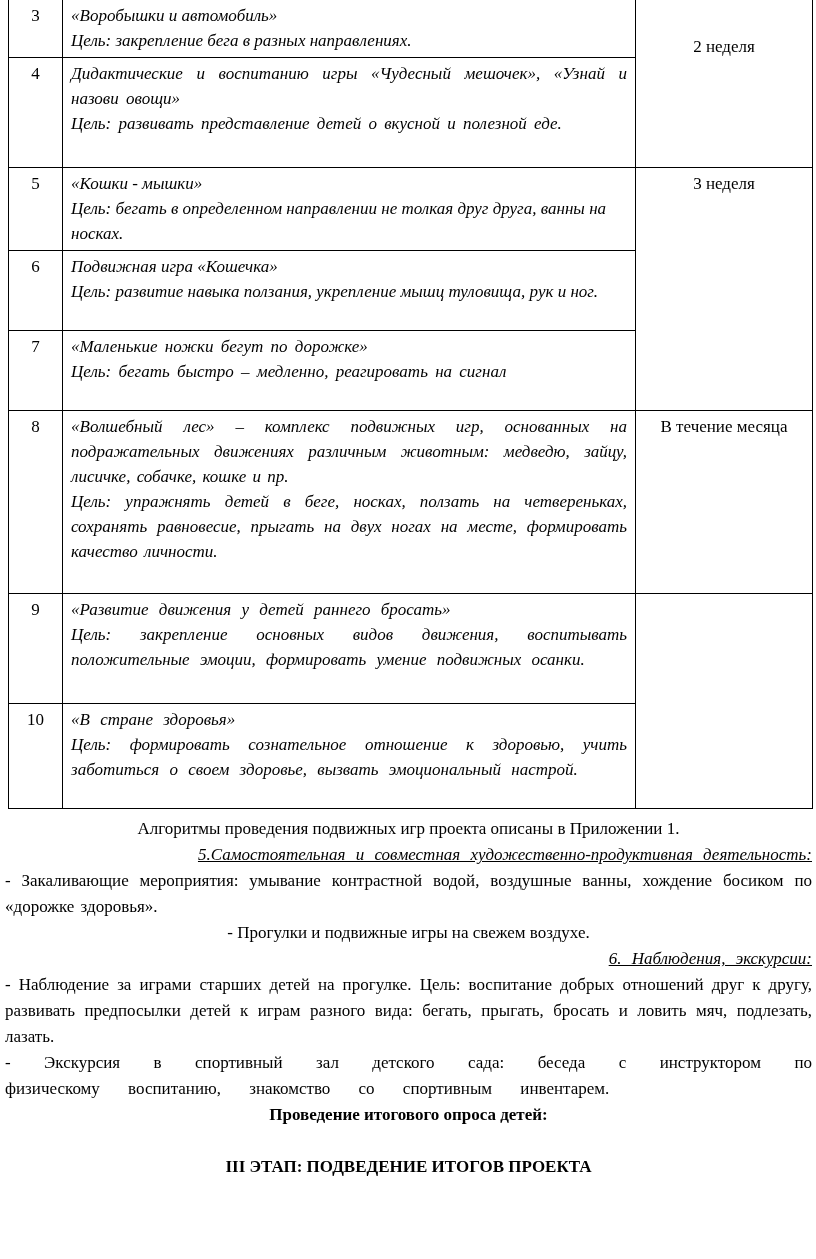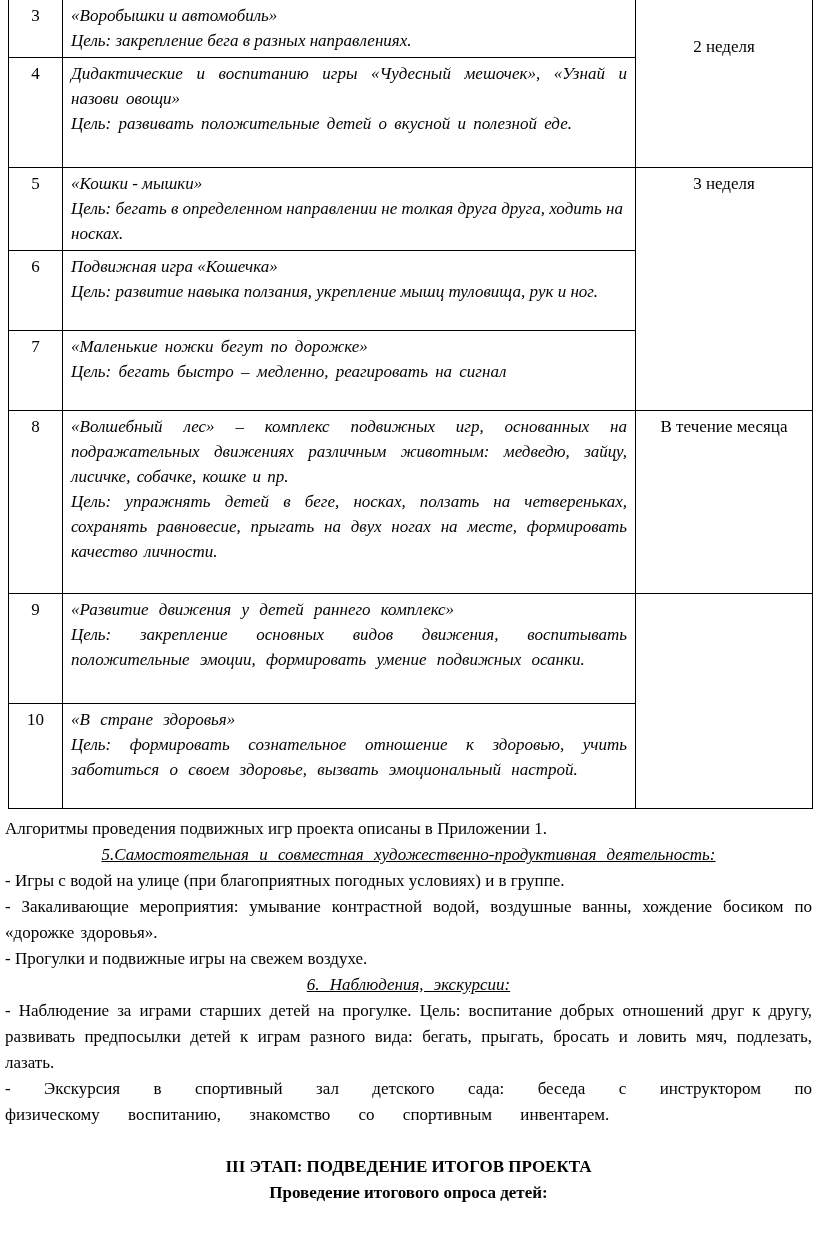--- a/index.html
+++ b/index.html
@@ -61,25 +61,25 @@
   tr.h183 { height: 183px; }
   tr.h105 { height: 105px; }
 
   
   .bodytext { margin-top: 7px; }
   .bodytext p {
     margin: 0;
     line-height: 26px;
     text-align: justify;
   }
-  p.plain { text-align: left; }
+  p.plain { text-align: center; }
   p.section-head {
     font-style: italic;
     text-decoration: underline;
-    text-align: center;
+    text-align: right;
     word-spacing: 6px;
   }
   p.wide-spread { word-spacing: 24px; }
   p.mid-spread  { word-spacing: 2px; }
 
   .center-bold {
     text-align: center;
     font-weight: bold;
     margin: 0;
     line-height: 26px;
@@ -105,29 +105,29 @@
           <p>«Воробышки и автомобиль»</p>
           <p>Цель: закрепление бега в разных направлениях.</p>
         </td>
         <td class="week pad-down" rowspan="2">2 неделя</td>
       </tr>
 
       <tr class="h110">
         <td class="num">4</td>
         <td class="desc desc-just sp3">
           <p>Дидактические и воспитанию игры «Чудесный мешочек», «Узнай и назови овощи»</p>
-          <p>Цель: развивать положительные детей о вкусной и полезной еде.</p>
+          <p>Цель: развивать представление детей о вкусной и полезной еде.</p>
         </td>
       </tr>
 
       <tr class="h80">
         <td class="num">5</td>
         <td class="desc desc-left">
           <p>«Кошки - мышки»</p>
-          <p>Цель: бегать в определенном направлении не толкая друга друга, ходить на носках.</p>
+          <p>Цель: бегать в определенном направлении не толкая друг друга, ванны на носках.</p>
         </td>
         <td class="week" rowspan="3">3 неделя</td>
       </tr>
 
       <tr class="h80">
         <td class="num">6</td>
         <td class="desc desc-left">
           <p>Подвижная игра «Кошечка»</p>
           <p>Цель: развитие навыка ползания, укрепление мышц туловища, рук и ног.</p>
         </td>
@@ -146,44 +146,43 @@
         <td class="desc desc-just sp2">
           <p>«Волшебный лес» – комплекс подвижных игр, основанных на подражательных движениях различным животным: медведю, зайцу, лисичке, собачке, кошке и пр.</p>
           <p>Цель: упражнять детей в беге, носках, ползать на четвереньках, сохранять равновесие, прыгать на двух ногах на месте, формировать качество личности.</p>
         </td>
         <td class="week">В течение месяца</td>
       </tr>
 
       <tr class="h110">
         <td class="num">9</td>
         <td class="desc desc-just sp6">
-          <p>«Развитие движения у детей раннего комплекс»</p>
+          <p>«Развитие движения у детей раннего бросать»</p>
           <p>Цель: закрепление основных видов движения, воспитывать положительные эмоции, формировать умение подвижных осанки.</p>
         </td>
         <td class="week" rowspan="2"></td>
       </tr>
 
       <tr class="h105">
         <td class="num">10</td>
         <td class="desc desc-just sp6">
           <p>«В стране здоровья»</p>
           <p>Цель: формировать сознательное отношение к здоровью, учить заботиться о своем здоровье, вызвать эмоциональный настрой.</p>
         </td>
       </tr>
 
     </tbody>
   </table>
 
   <div class="bodytext">
     <p class="plain">Алгоритмы проведения подвижных игр проекта описаны в Приложении 1.</p>
     <p class="section-head">5.Самостоятельная и совместная художественно-продуктивная деятельность:</p>
-    <p class="plain">- Игры с водой на улице (при благоприятных погодных условиях) и в группе.</p>
     <p class="mid-spread">- Закаливающие мероприятия: умывание контрастной водой, воздушные ванны, хождение босиком по «дорожке здоровья».</p>
     <p class="plain">- Прогулки и подвижные игры на свежем воздухе.</p>
     <p class="section-head">6. Наблюдения, экскурсии:</p>
     <p class="mid-spread">- Наблюдение за играми старших детей на прогулке. Цель: воспитание добрых отношений друг к другу, развивать предпосылки детей к играм разного вида: бегать, прыгать, бросать и ловить мяч, подлезать, лазать.</p>
     <p class="wide-spread">- Экскурсия в спортивный зал детского сада: беседа с инструктором по физическому воспитанию, знакомство со спортивным инвентарем.</p>
   </div>
 
+  <p class="center-bold">Проведение итогового опроса детей:</p>
   <p class="center-bold gap-above">III ЭТАП: ПОДВЕДЕНИЕ ИТОГОВ ПРОЕКТА</p>
-  <p class="center-bold">Проведение итогового опроса детей:</p>
 
 </div>
 
 </body></html>

